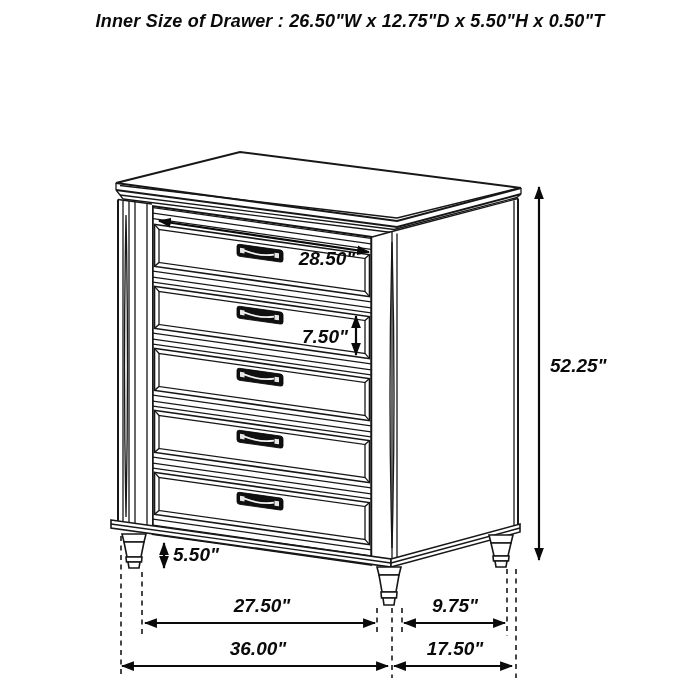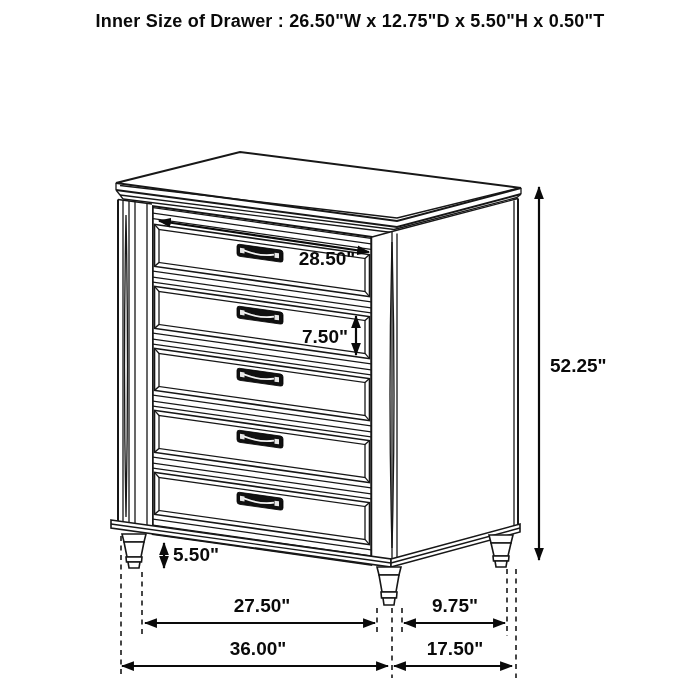--- a/index.html
+++ b/index.html
@@ -1,17 +1,17 @@
 <!DOCTYPE html>
 <html><head>
 <meta charset="utf-8">
 <style>
   html,body{margin:0;padding:0;background:#fff;}
   .stage{position:relative;width:700px;height:700px;background:#ffffff;overflow:hidden;
-         font-family:"Liberation Sans",sans-serif;}
+         font-family:"Liberation Sans",sans-serif;font-style:italic;}
   .title{position:absolute;top:11px;left:0;width:100%;text-align:center;
          font-size:18px;font-weight:bold;color:#0a0a0a;letter-spacing:.2px;}
   svg{position:absolute;left:0;top:0;}
   
   .ln  {stroke:#171717;fill:none;stroke-width:1.3;}
   .ln2 {stroke:#171717;fill:none;stroke-width:2;}
   .fw  {fill:#ffffff;stroke:#171717;stroke-width:1.6;}
   .fw2 {fill:#ffffff;stroke:#171717;stroke-width:2;}
   .dimline{stroke:#0a0a0a;stroke-width:2.2;fill:none;}
   .dash{stroke:#0a0a0a;stroke-width:1.5;stroke-dasharray:5 4.5;fill:none;}

